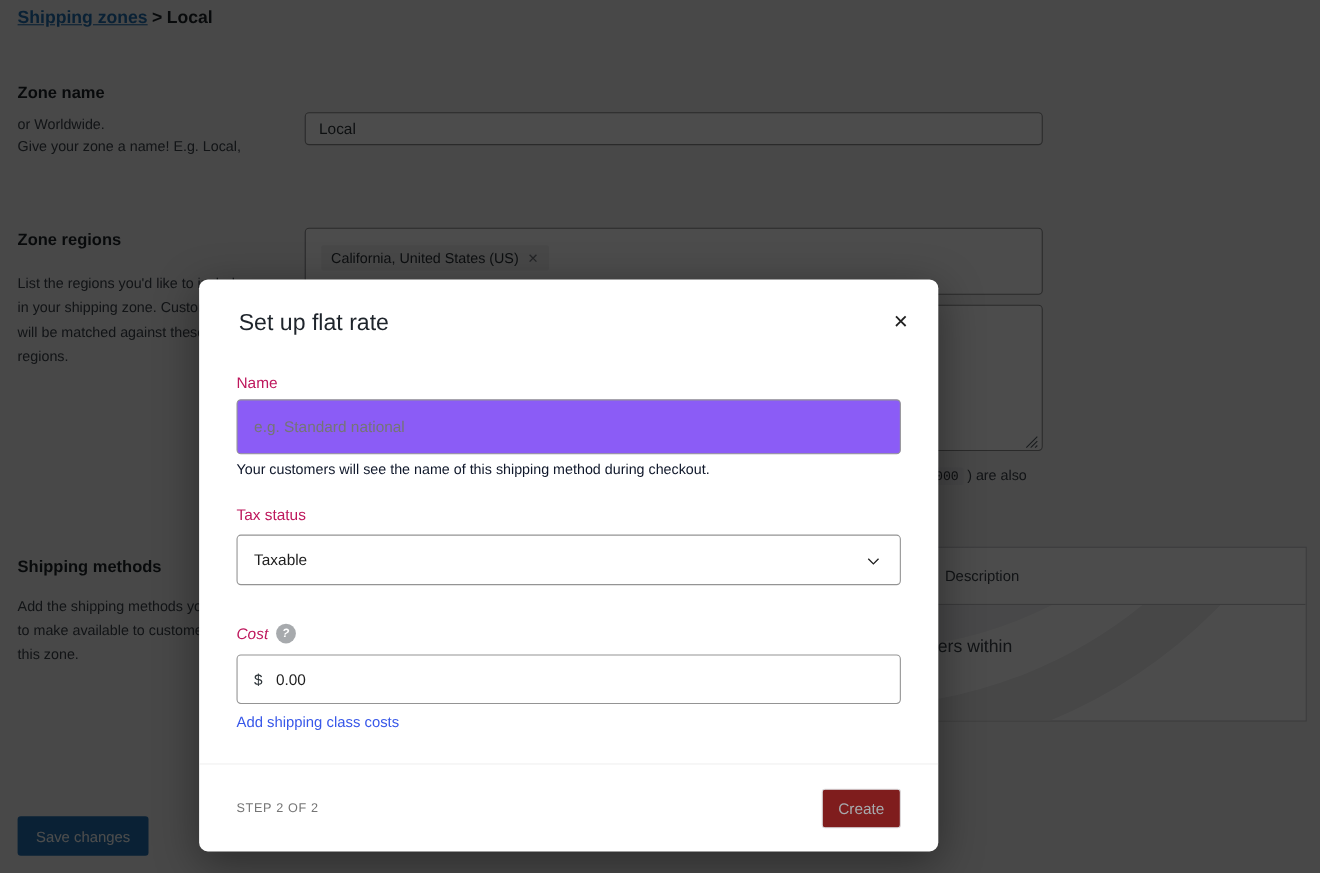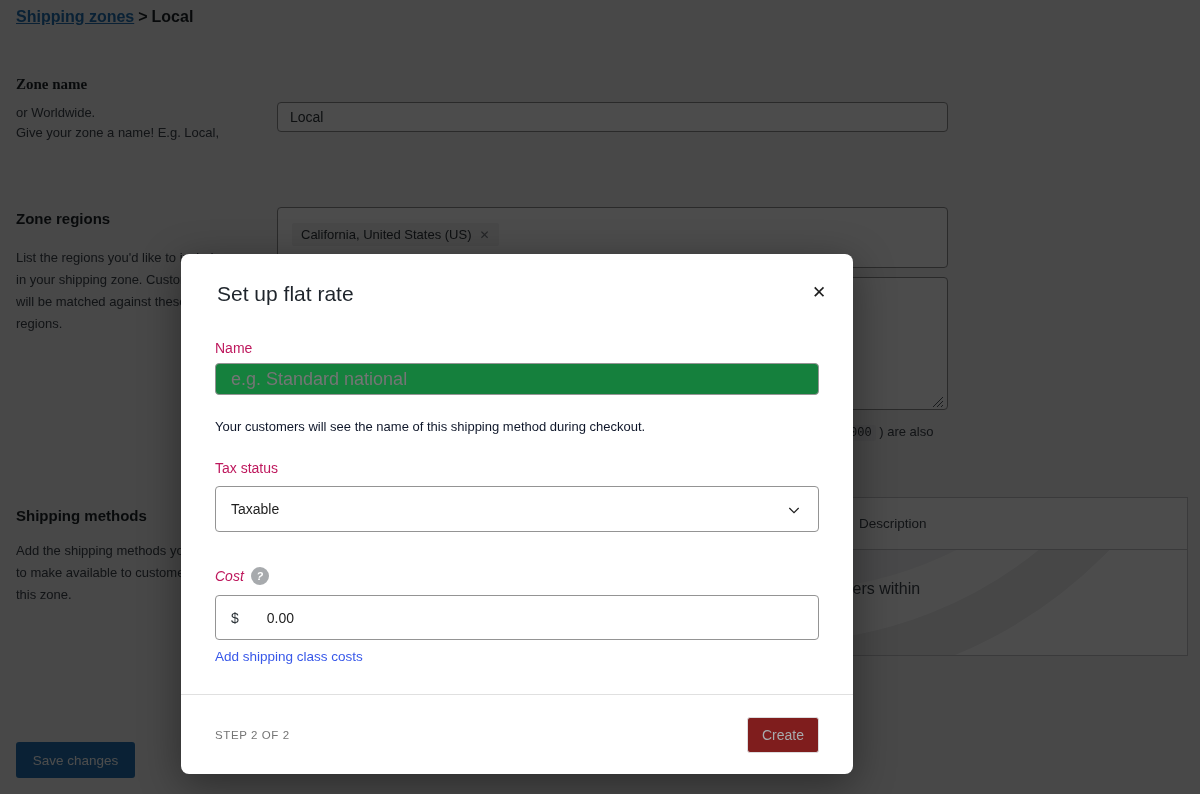--- a/index.html
+++ b/index.html
@@ -92,23 +92,23 @@
     box-shadow:0 10px 40px rgba(0,0,0,.4);
   }
   .modal-title { position:absolute; left:36px; top:28px; font-size:21px; font-weight:400; color:#1e242b; }
   .modal-close {
     position:absolute; right:20px; top:24px; width:28px; height:28px;
     background:none; border:none; font-size:17px; color:#1e1e1e; cursor:pointer;
     font-family:"Liberation Sans",sans-serif;
   }
   .field-label { position:absolute; font-size:14px; color:#be185d; }
   .modal-input {
-    position:absolute; left:34px; width:604px; height:32px;
-    border:1px solid #949494; border-radius:4px; background:#15803d;
-    font-family:"Liberation Sans",sans-serif; font-size:18px; color:#1e1e1e;
+    position:absolute; left:34px; width:604px; height:50px;
+    border:1px solid #949494; border-radius:4px; background:#8b5cf6;
+    font-family:"Liberation Sans",sans-serif; font-size:14px; color:#1e1e1e;
     padding:0 15px; outline:none;
   }
   .modal-input::placeholder { color:#757575; opacity:1; }
   .help-text { position:absolute; left:34px; top:165px; font-size:13px; color:#0f172a; }
 
   .tax-select {
     position:absolute; left:34px; top:232px; width:604px; height:46px;
     border:1px solid #949494; border-radius:4px; background:#fff;
     display:flex; align-items:center; padding:12px 15px;
     font-size:14px; color:#1e1e1e; cursor:pointer;
@@ -122,21 +122,21 @@
     display:flex; align-items:center; justify-content:center; cursor:pointer;
   }
   .cost-input {
     position:absolute; left:34px; top:341px; width:604px; height:45px;
     border:1px solid #949494; border-radius:4px; background:#fff;
     display:flex; align-items:center; padding:0 15px; font-size:14px; color:#1e1e1e;
   }
   .cost-currency { margin-right:12px; color:#2c3338; }
   .cost-value {
     border:none; outline:none; font-family:"Liberation Sans",sans-serif;
-    font-size:14px; color:#1e1e1e; width:200px;margin-left:16px;
+    font-size:14px; color:#1e1e1e; width:200px;
   }
   .class-costs-link { position:absolute; left:34px; top:395px; font-size:13.5px; color:#3858e9; text-decoration:none; cursor:pointer; }
 
   .modal-footer {
     position:absolute; left:0; right:0; bottom:0; height:80px;
     border-top:1px solid #e0e0e0; border-radius:0 0 8px 8px;
     display:flex; align-items:center; justify-content:space-between;
     padding:0 34px;
   }
   .step-text { font-size:11.5px; letter-spacing:.6px; color:#757575; }
@@ -146,21 +146,21 @@
     font-family:"Liberation Sans",sans-serif; cursor:default;
   }
 </style>
 </head>
 <body>
 
 <div class="abs breadcrumb">
   <a>Shipping zones</a><span class="crumb-sep">&gt;</span><span>Local</span>
 </div>
 
-<div class="abs section-heading" style="left:16px; top:76px;font-family:Liberation Serif, serif;">Zone name</div>
+<div class="abs section-heading" style="left:16px; top:76px;">Zone name</div>
 <div class="abs section-desc" style="left:16px; top:103px;">
   <div class="desc-line">or Worldwide.</div>
   <div class="desc-line">Give your zone a name! E.g. Local,</div>
 </div>
 <input class="abs text-input zone-name-input" value="Local" style="">
 
 <div class="abs section-heading" style="left:16px; top:210px;">Zone regions</div>
 <div class="abs section-desc" style="left:16px; top:247px;">
   <div class="desc-line22">List the regions you'd like to include</div>
   <div class="desc-line22">in your shipping zone. Customers</div>

